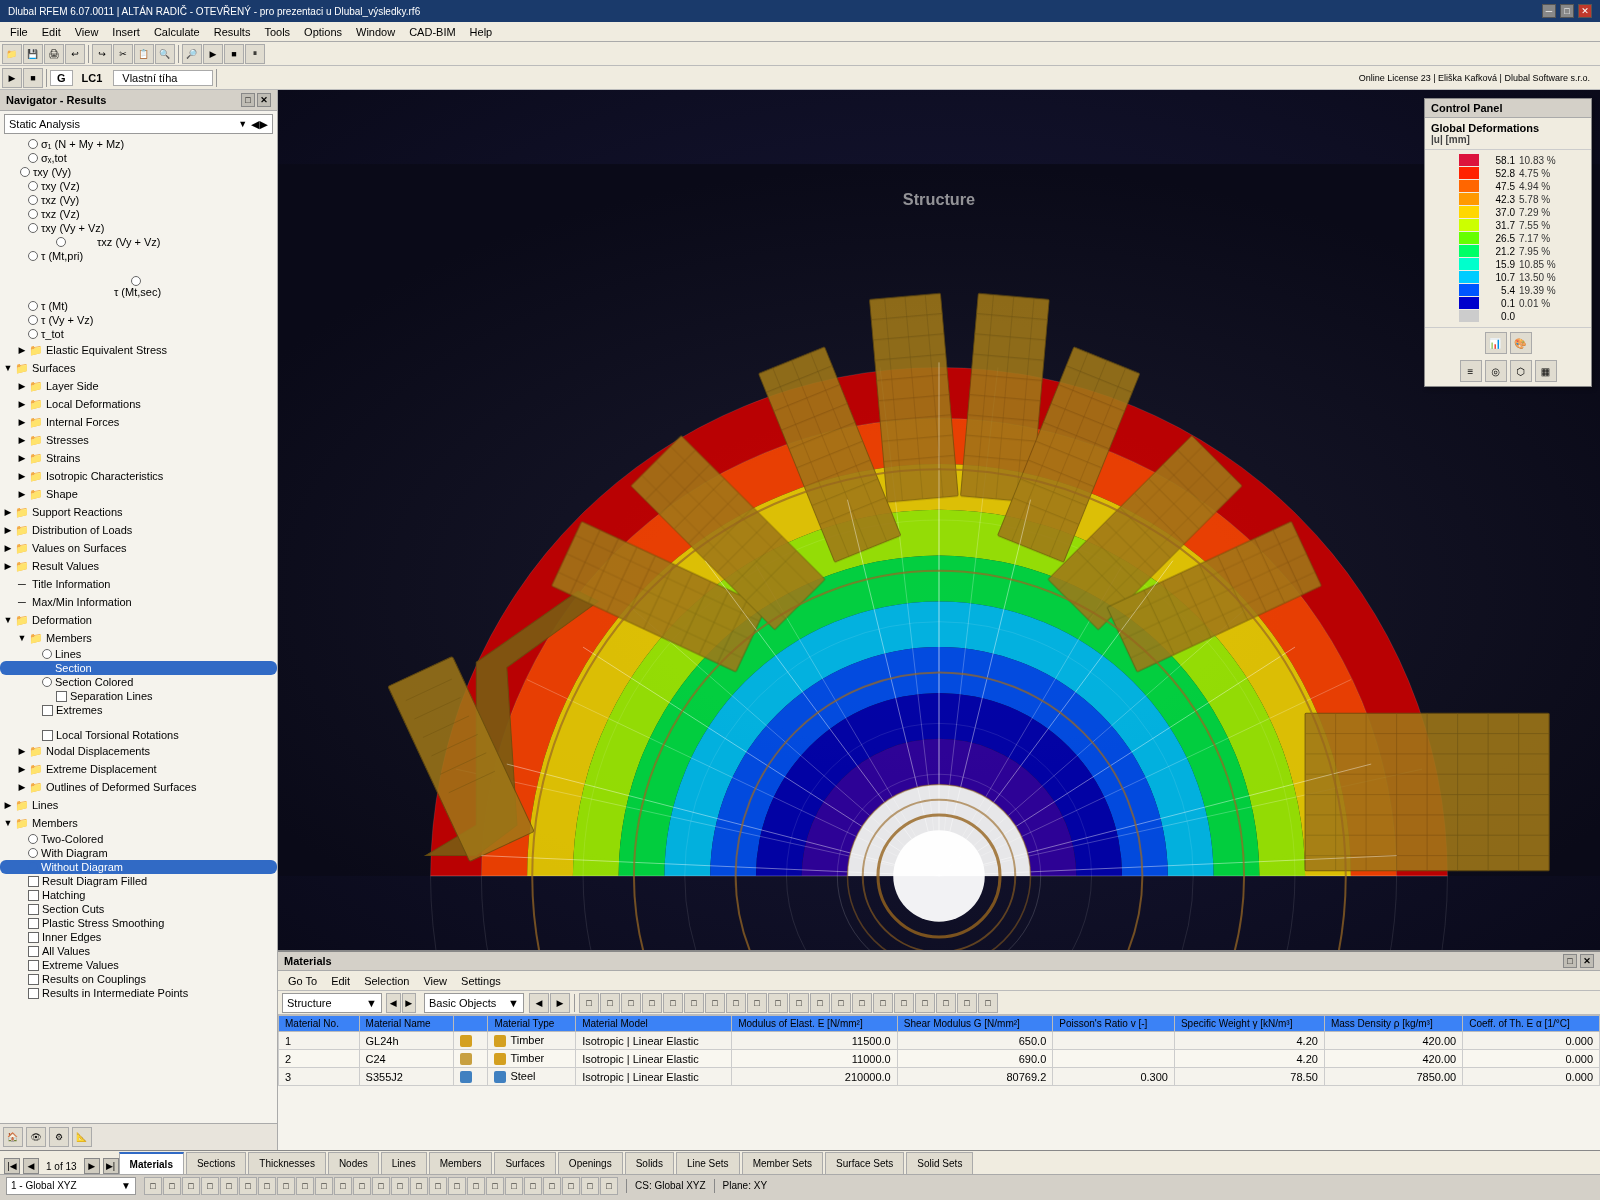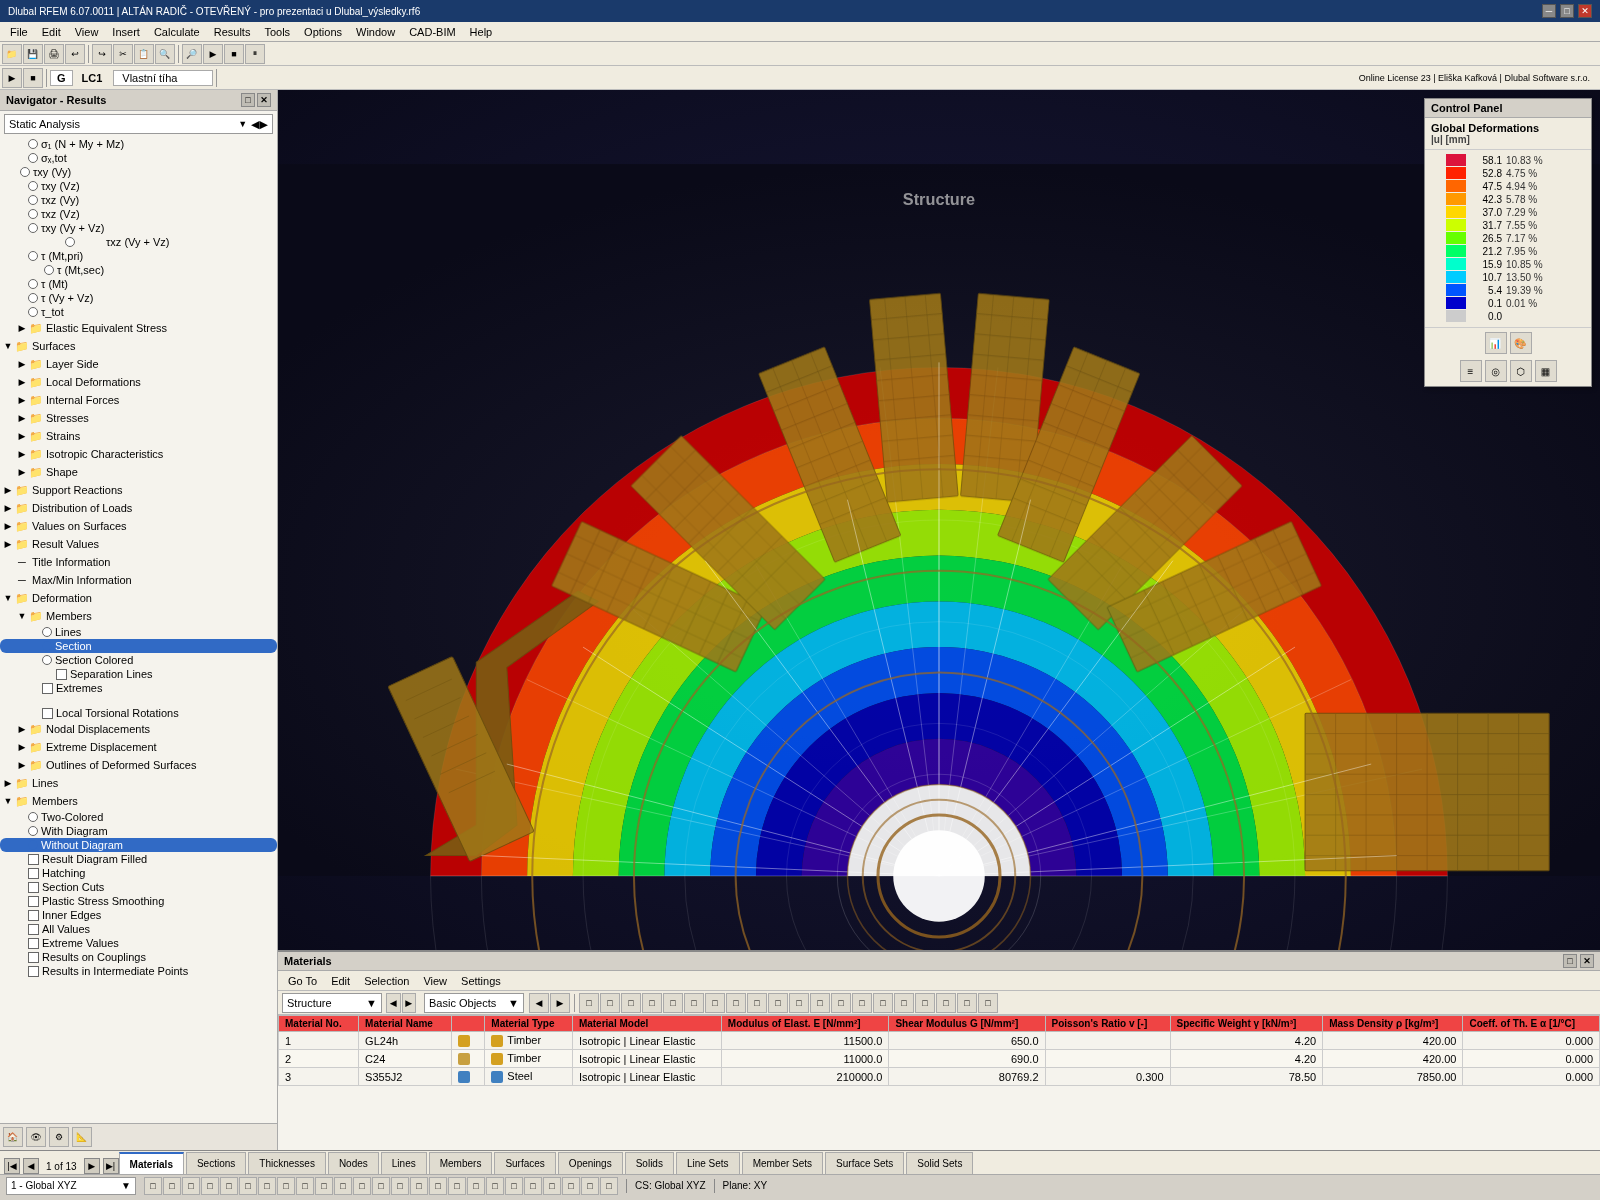--- a/index.html
+++ b/index.html
@@ -189,21 +189,22 @@
       font-size: 11px;
       font-weight: bold;
       border-bottom: 1px solid #ccc;
     }
     .cp-subtitle {
       font-size: 10px;
       color: #444;
     }
 
     .color-legend {
-      padding: 4px 21px;
+      padding: 4px 6px;
+      margin-left: 28px;
     }
     .legend-row {
       display: flex;
       align-items: center;
       margin-bottom: 1px;
       font-size: 10px;
     }
     .legend-color-bar {
       width: 20px;
       height: 12px;
@@ -296,25 +297,25 @@
     .materials-table {
       flex: 1;
       overflow-y: auto;
     }
     .mat-table {
       width: 100%;
       border-collapse: collapse;
       font-size: 11px;
     }
     .mat-table th {
-      background: #ef4444;
+      background: #3b82f6;
       border: 1px solid #bbb;
       padding: 2px 6px;
       text-align: left;
-      font-weight: bold;
+      font-weight: normal;
       font-size: 10px;
       white-space: nowrap;
     }
     .mat-table td {
       border: 1px solid #ccc;
       padding: 2px 6px;
       white-space: nowrap;
     }
     .mat-table tr:nth-child(even) td { background: #f9f7f0; }
     .mat-color-dot { width: 12px; height: 12px; border-radius: 2px; display: inline-block; margin-right: 4px; vertical-align: middle; }
@@ -488,31 +489,31 @@
         <div class="tree-item" style="padding-left: 16px;">
           <span class="tree-toggle"></span>
           <span class="tree-radio"></span>
           <span class="item-label">τxz (Vz)</span>
         </div>
         <div class="tree-item" style="padding-left: 16px;">
           <span class="tree-toggle"></span>
           <span class="tree-radio"></span>
           <span class="item-label">τxy (Vy + Vz)</span>
         </div>
-        <div class="tree-item" style="padding-left: 25px; gap: 28px;">
+        <div class="tree-item" style="padding-left: 16px; gap: 28px;">
           <span class="tree-toggle"></span>
           <span class="tree-radio"></span>
           <span class="item-label">τxz (Vy + Vz)</span>
         </div>
         <div class="tree-item" style="padding-left: 16px;">
           <span class="tree-toggle"></span>
           <span class="tree-radio"></span>
           <span class="item-label">τ (Mt,pri)</span>
         </div>
-        <div class="tree-item" style="padding-left: 32px;">
+        <div class="tree-item" style="padding-left: 0; flex-direction: column;">
           <span class="tree-toggle"></span>
           <span class="tree-radio"></span>
           <span class="item-label">τ (Mt,sec)</span>
         </div>
         <div class="tree-item" style="padding-left: 16px;">
           <span class="tree-toggle"></span>
           <span class="tree-radio"></span>
           <span class="item-label">τ (Mt)</span>
         </div>
         <div class="tree-item" style="padding-left: 16px;">

